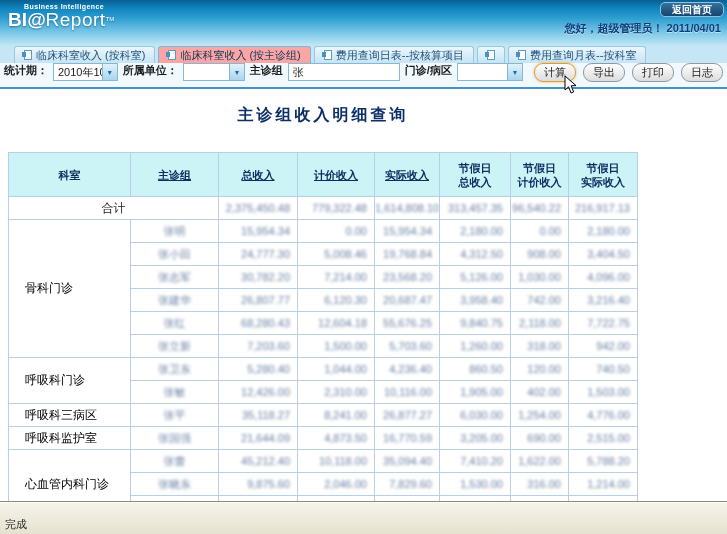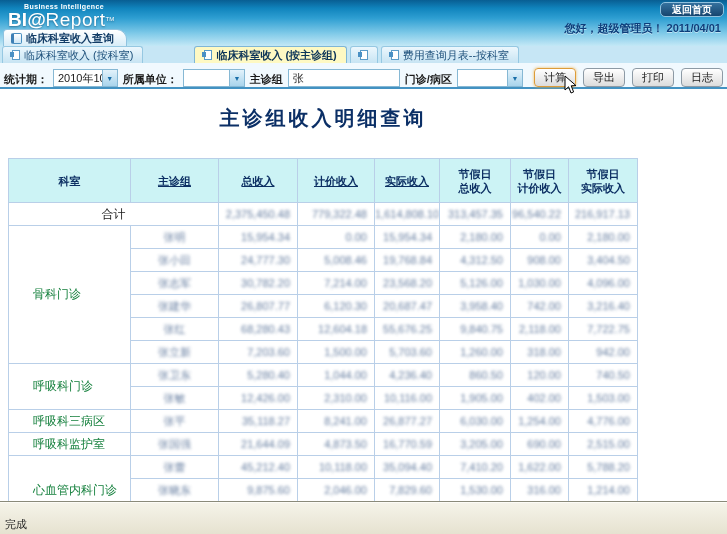--- a/index.html
+++ b/index.html
@@ -33,76 +33,76 @@
   .primary-tab{
     position:absolute; left:3px; bottom:0; height:17px; padding:0 12px 0 7px;
     display:flex; align-items:center; gap:4px;
     background:linear-gradient(#ffffff,#d8edf8); border:1px solid #8fc3e0; border-bottom:none;
     border-radius:4px 10px 0 0; font-weight:bold; color:#123c66;
   }
   .book-icon{ width:11px; height:11px; background:linear-gradient(#fff,#cde6f6);
     border:1px solid #4a8fc0; border-left:3px solid #3d7fb5; border-radius:2px; }
 
   
-  .tabbar{ height:17px; background:#c6e6f5; display:flex; gap:3px; padding-left:2px; }
+  .tabbar{ height:17px; background:#c6e6f5; display:flex; gap:3px; padding-left:14px; }
   .tab{
     display:flex; align-items:center; gap:4px; padding:0 9px; cursor:pointer;
     color:#1c4f7a; background:linear-gradient(#ecf7fd,#c7e4f3);
     border:1px solid #96c8e2; border-bottom:none; border-radius:3px 3px 0 0; white-space:nowrap;
   }
-  .tab.active{ background:#fef9c3; font-weight:bold; color:#0d3558; border-color:#7fb6d6;margin-left:48px; }
+  .tab.active{ background:#fca5a5; font-weight:normal; color:#0d3558; border-color:#7fb6d6; }
   .page-icon{ width:8px; height:10px; background:#fff; border:1px solid #5a9bc8; position:relative; flex:none; }
   .page-icon::after{ content:''; position:absolute; left:-3px; top:1px; width:4px; height:5px; background:#4a90c4; }
 
   
   .filterbar{
     height:26px; background:#f1f9fe; border-bottom:2px solid #4392c2;
-    display:flex; align-items:flex-end; gap:5px; padding:0 4px; white-space:nowrap;
+    display:flex; align-items:flex-start; gap:5px; padding:0 4px; white-space:nowrap;
   }
   .flabel{ font-weight:bold; color:#1b1b1b; }
   .fselect{
     height:18px; background:#fff; border:1px solid #86b8d4; position:relative;
     display:flex; align-items:center; padding-left:4px; cursor:pointer; color:#222;
   }
   .fselect .arrow-btn{
     position:absolute; right:0; top:0; bottom:0; width:15px;
     background:linear-gradient(#e2f2fb,#a9d4ec); border-left:1px solid #86b8d4;
     color:#1a6ea8; font-size:7px; display:flex; align-items:center; justify-content:center;
   }
   .finput{
     height:18px; width:112px; border:1px solid #86b8d4; font-size:11px; padding-left:4px;
     font-family:inherit; color:#222;
   }
   .btn-group{ display:flex; gap:7px; margin-left:6px; }
   .btn{
     height:19px; padding:0 9px; font-size:11px; color:#222; cursor:pointer;
-    background:linear-gradient(#ffffff,#dcdcdc); border:1px solid #8d9aa5; border-radius:4px;
+    background:linear-gradient(#ffffff,#dcdcdc); border:1px solid #8d9aa5; border-radius:9px;
     font-family:inherit;
   }
   .btn.primary{ border-color:#dd9c38; box-shadow:0 0 3px rgba(243,176,67,.9); }
 
   
   .content{ background:#fff; }
   .page-title{
     width:630px; margin:16px 0 0 8px; text-align:center;
-    font-size:20px; font-weight:bold; color:#0b2f66; letter-spacing:3px;
+    font-size:16px; font-weight:bold; color:#0b2f66; letter-spacing:3px;
     font-family:"Liberation Serif","DejaVu Serif",serif;
   }
   table.report{
     border-collapse:collapse; table-layout:fixed; width:629px; margin:26px 0 0 8px;
     background:#fff;
   }
   .report th, .report td{ border:1px solid #b9cfe8; overflow:hidden; }
   .report th{
     background:#ccf3f5; color:#0c2f63; font-weight:bold; height:44px;
     font-size:11px; white-space:pre-line; line-height:14px;
   }
   .report th span.u{ text-decoration:underline; cursor:pointer; }
   .report td{ height:23px; font-size:11px; color:#223a63; }
-  td.dept{ text-align:left; padding-left:24px; color:#15803d; font-size:12px; vertical-align:middle; }
+  td.dept{ text-align:left; padding-left:16px; color:#000000; font-size:12px; vertical-align:middle; }
   td.group{ text-align:center; }
   td.val{ text-align:right; padding-right:7px; }
   td.total-label{ text-align:center; color:#1b1b1b; font-size:12px; }
   .blur{ filter:blur(1.6px); opacity:.78; color:#3c5a86; }
 
   
   .statusbar{
     position:absolute; left:0; right:0; bottom:0; height:28px; z-index:10;
     background:linear-gradient(#f6f4ea,#e6e2d0); border-top:1px solid #8a8a7a;
     box-shadow:inset 0 1px 0 #fdfcf7; color:#1b1b1b; padding:16px 5px; line-height:13px;margin-top:30px;
@@ -114,34 +114,34 @@
 </head>
 <body>
 
 <div class="banner">
   <div class="logo">
     <div class="logo-top">Business Intelligence</div>
     <div class="logo-main"><span class="logo-bi">BI</span><span class="logo-at">@</span><span class="logo-report">Report</span><span class="logo-tm">TM</span></div>
   </div>
   <div class="home-btn">返回首页</div>
   <div class="greeting">您好，超级管理员！ 2011/04/01</div>
-  <div class="primary-tab">
-    <span class="book-icon"></span>
-    <span>临床科室收入查询</span>
-  </div>
 </div>
 
 <div class="tabbar" id="tabbar">
     <div class="tab">
       <span class="page-icon"></span>
       <span>临床科室收入 (按科室)</span>
     </div>
     <div class="tab active">
       <span class="page-icon"></span>
       <span>临床科室收入 (按主诊组)</span>
+    </div>
+    <div class="tab">
+      <span class="page-icon"></span>
+      <span>费用查询日表--按核算项目</span>
     </div>
     <div class="tab">
       <span class="page-icon"></span>
     </div>
     <div class="tab">
       <span class="page-icon"></span>
       <span>费用查询月表--按科室</span>
     </div>
   </div>
 

